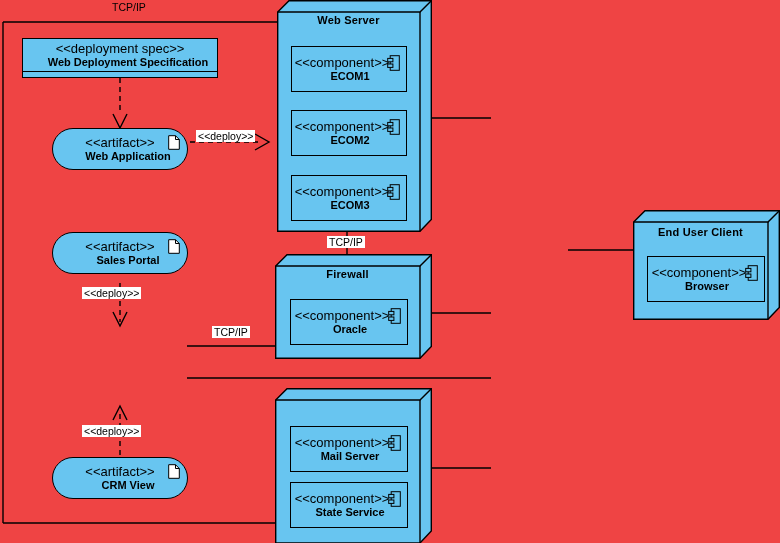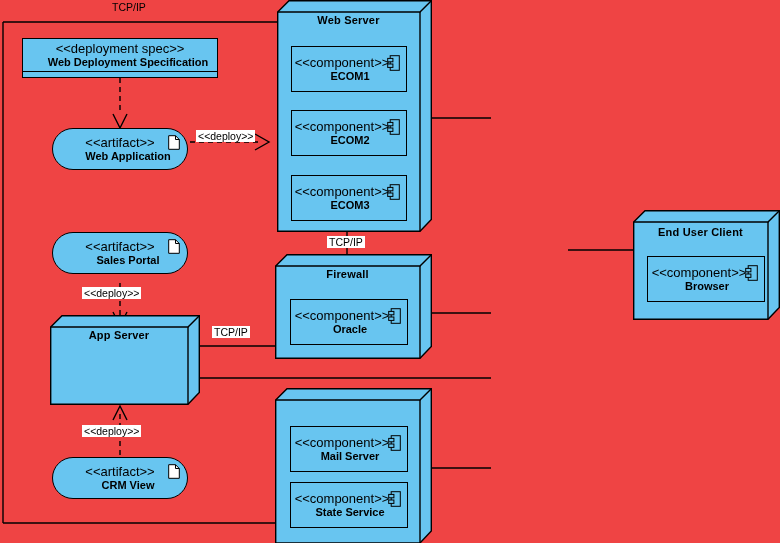--- a/index.html
+++ b/index.html
@@ -113,28 +113,20 @@
 
   <div class="flatbox artifact" style="left:52px;top:457px;width:136px;height:42px;">
     <div class="stereo">&lt;&lt;artifact&gt;&gt;</div>
     <div class="nm">CRM View</div>
     <svg class="docicon" viewBox="0 0 12 15">
       <path d="M0.7,0.7 L7.5,0.7 L11.3,4.5 L11.3,14.3 L0.7,14.3 Z" fill="#fff" stroke="#000" stroke-width="1"></path>
       <path d="M7.5,0.7 L7.5,4.5 L11.3,4.5" fill="none" stroke="#000" stroke-width="1"></path>
     </svg>
   </div>
 
-  <div class="node3d" style="left:50px;top:315px;width:150px;height:90px;">
-    <svg style="position:absolute;left:0;top:0;width:150px;height:90px;" viewBox="0 0 150 90">
-      <path d="M0.7,12 L12,0.7 L149.3,0.7 L149.3,77.5 L138,89.3 L0.7,89.3 Z" fill="#68c5f0" stroke="#000" stroke-width="1.4"></path>
-      <path d="M0.7,12 L138,12 L149.3,0.7" fill="none" stroke="#000" stroke-width="1.4"></path>
-      <path d="M138,12 L138,89.3" fill="none" stroke="#000" stroke-width="1.4"></path>
-    </svg>
-    <div class="title">App Server</div>
-  </div>
 
   <div class="node3d" style="left:277px;top:0px;width:155px;height:232px;">
     <svg style="position:absolute;left:0;top:0;width:155px;height:232px;" viewBox="0 0 155 232">
       <path d="M0.7,12 L12,0.7 L154.3,0.7 L154.3,219.5 L143,231.3 L0.7,231.3 Z" fill="#68c5f0" stroke="#000" stroke-width="1.4"></path>
       <path d="M0.7,12 L143,12 L154.3,0.7" fill="none" stroke="#000" stroke-width="1.4"></path>
       <path d="M143,12 L143,231.3" fill="none" stroke="#000" stroke-width="1.4"></path>
     </svg>
     <div class="title" style="top:14px;right:12px;">Web Server</div>
 
     <div class="comp" style="left:14px;top:46px;width:116px;height:46px;">

